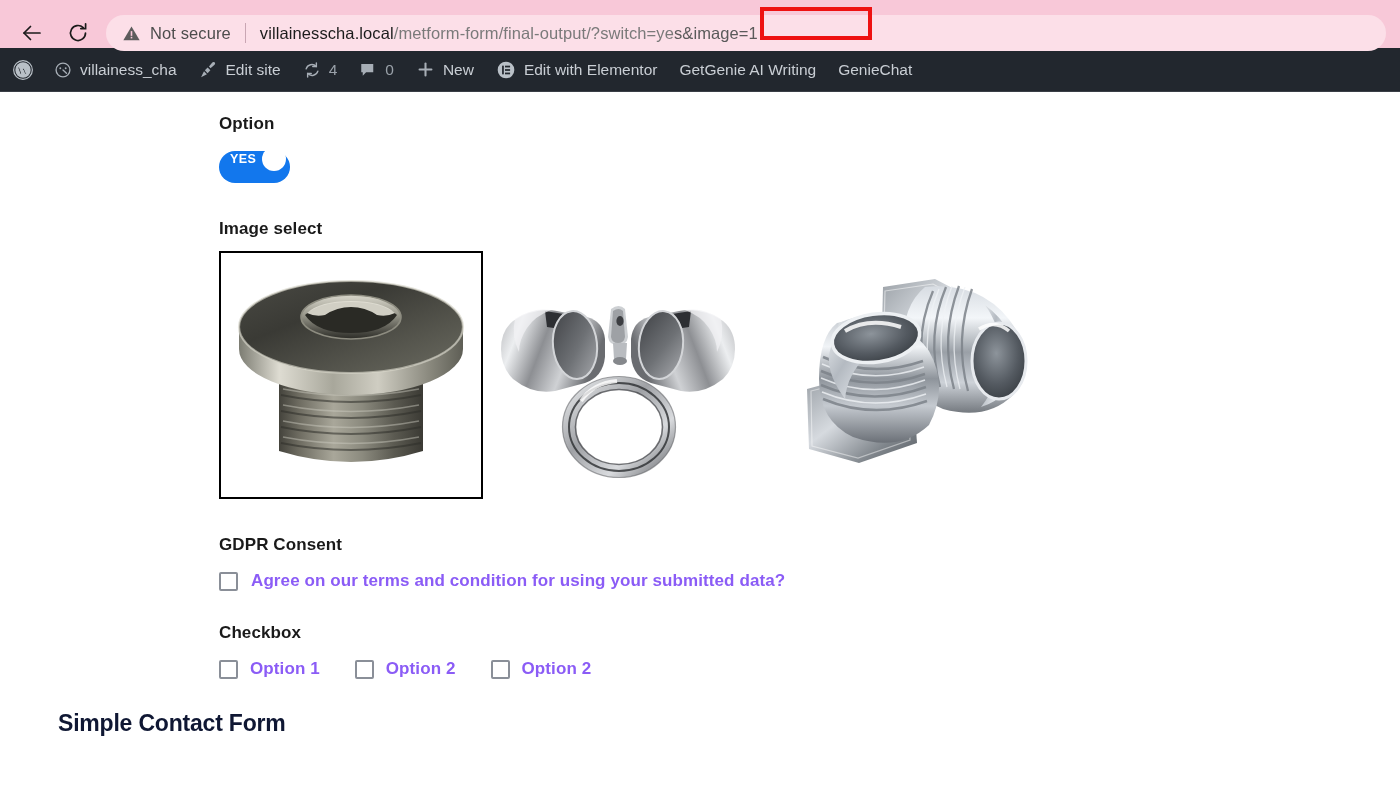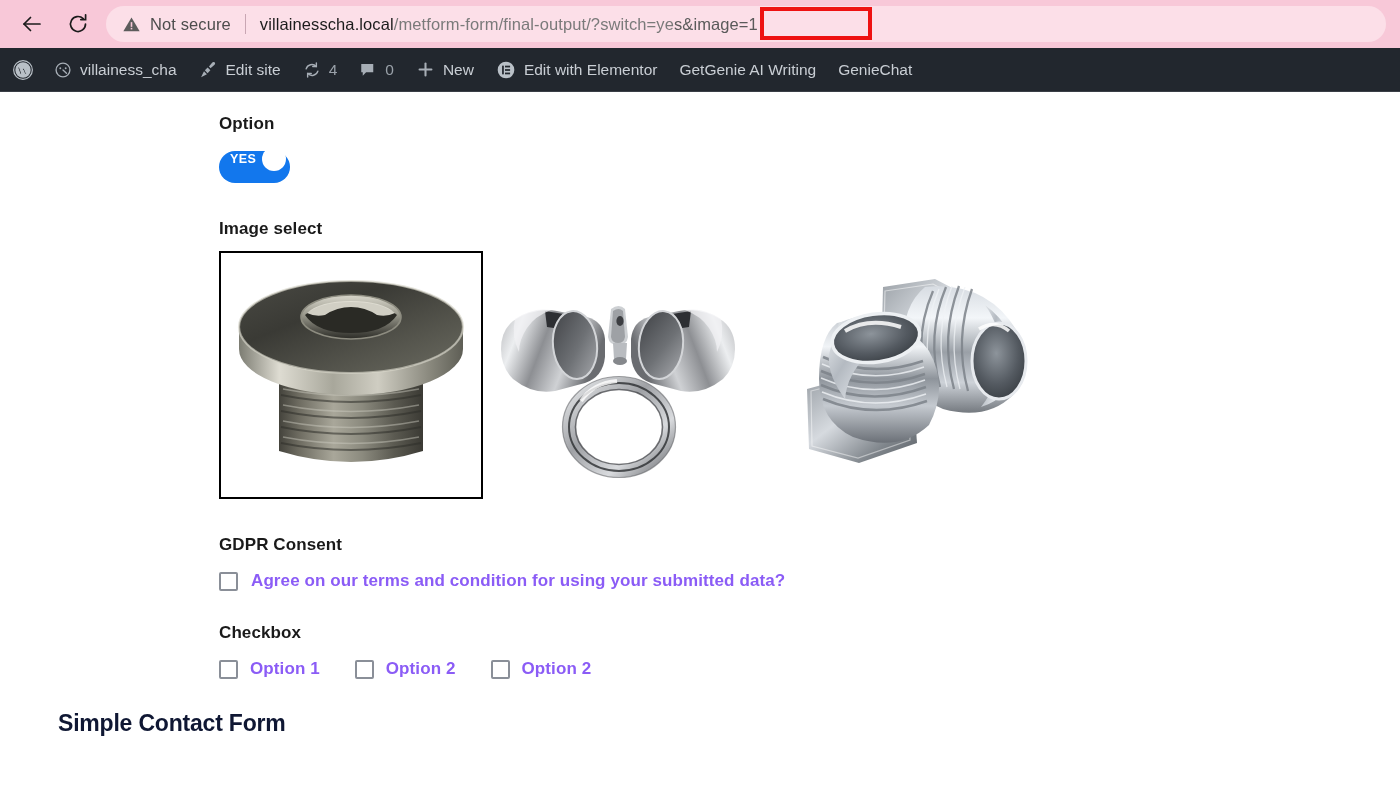--- a/index.html
+++ b/index.html
@@ -14,22 +14,21 @@
     font-family: "Liberation Sans", sans-serif;
     -webkit-font-smoothing: antialiased;
   }
 
   
   .browser-bar {
     position: relative;
     height: 48px;
     background: #f8c8d8;
     display: flex;
-    align-items: center;
-    padding: 0 0 0 14px;
+    padding: 15px 0 0 14px;
     box-sizing: border-box;
   }
   .nav-btn {
     width: 36px;
     height: 36px;
     display: flex;
     align-items: center;
     justify-content: center;
     flex: 0 0 auto;
     color: #1b1b1b;

